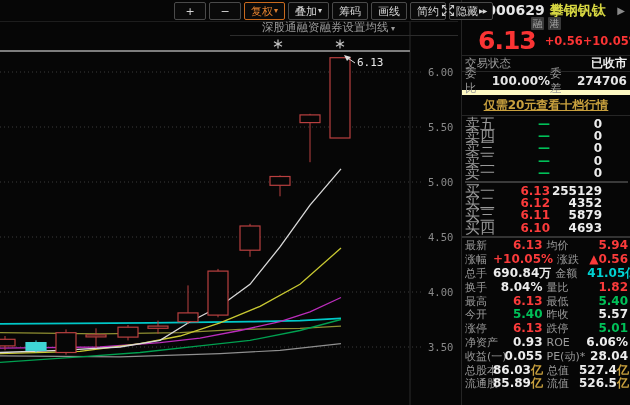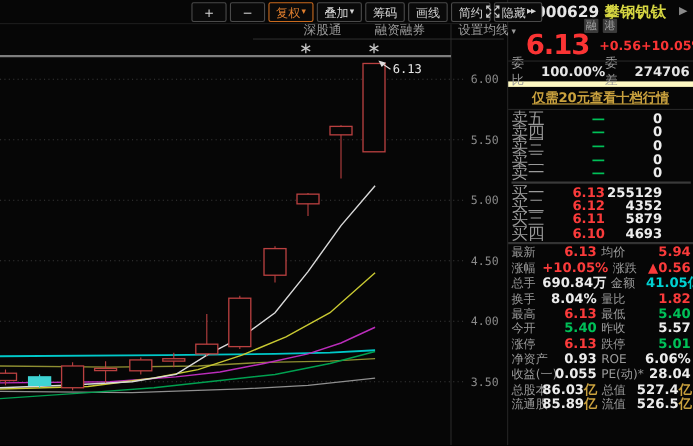--- a/index.html
+++ b/index.html
@@ -10,21 +10,21 @@
   #chart-svg{position:absolute;left:0;top:0;}
   .toolbar{position:absolute;left:174px;top:2px;height:18px;display:flex;gap:3px;z-index:3;}
   .tb-btn{height:16px;min-width:18px;padding:0 6px;border:1px solid #4a4a4a;border-radius:2px;
           color:#d6d6d6;font-size:11px;line-height:15px;text-align:center;background:#0a0a0a;
           display:flex;align-items:center;justify-content:center;gap:1px;white-space:nowrap;cursor:default;}
   .tb-btn.active{color:#e07f2e;border-color:#c96a1e;}
   .tb-caret{font-size:8px;line-height:1;}
   .tb-trail{font-size:6px;letter-spacing:-1px;line-height:1;}
   .expand-btn{position:absolute;left:440px;top:3px;width:16px;height:15px;z-index:3;}
   .sep-toolbar{position:absolute;left:0;top:21px;width:458px;height:1px;background:#1d1d1d;}
-  .chart-menu{position:absolute;left:276px;top:20px;height:14px;display:flex;gap:30px;z-index:3;}
+  .chart-menu{position:absolute;left:262px;top:20px;height:14px;display:flex;gap:0;z-index:3;}
   .menu-item{color:#9a9a9a;font-size:11.5px;line-height:14px;white-space:nowrap;}
   .menu-underline{position:absolute;left:230px;top:35px;width:228px;height:1px;background:#2c2c2c;}
   
   .panel{position:absolute;left:461px;top:0;width:168px;height:405px;border-left:1px solid #242424;
          background:#060606;font-size:12px;}
   .p-header{position:relative;height:55px;border-bottom:1px solid #262626;}
   .nav-arrow{position:absolute;top:6px;color:#8a8a8a;font-size:10px;line-height:10px;}
   .nav-prev{left:5px;} .nav-next{right:5px;}
   .title-row{position:absolute;left:0;top:2px;width:100%;text-align:center;font-size:14px;
              font-weight:bold;white-space:nowrap;}
@@ -194,20 +194,24 @@
       <div class="price-row">
         <span class="big-price">6.13</span>
         <span class="chg-col">
           <span class="chg">+0.56</span>
           <span class="chg">+10.05%</span>
         </span>
         <span class="add-btn">+</span>
       </div>
     </div>
 
+    <div class="p-status">
+      <span class="p-label">交易状态</span>
+      <span class="val">已收市</span>
+    </div>
 
     <div class="p-weibi">
       <span class="p-label">委比</span>
       <span class="red">100.00%</span>
       <span class="spacer"></span>
       <span class="p-label">委差</span>
       <span class="red">274706</span>
     </div>
 
     <div class="p-ad">

